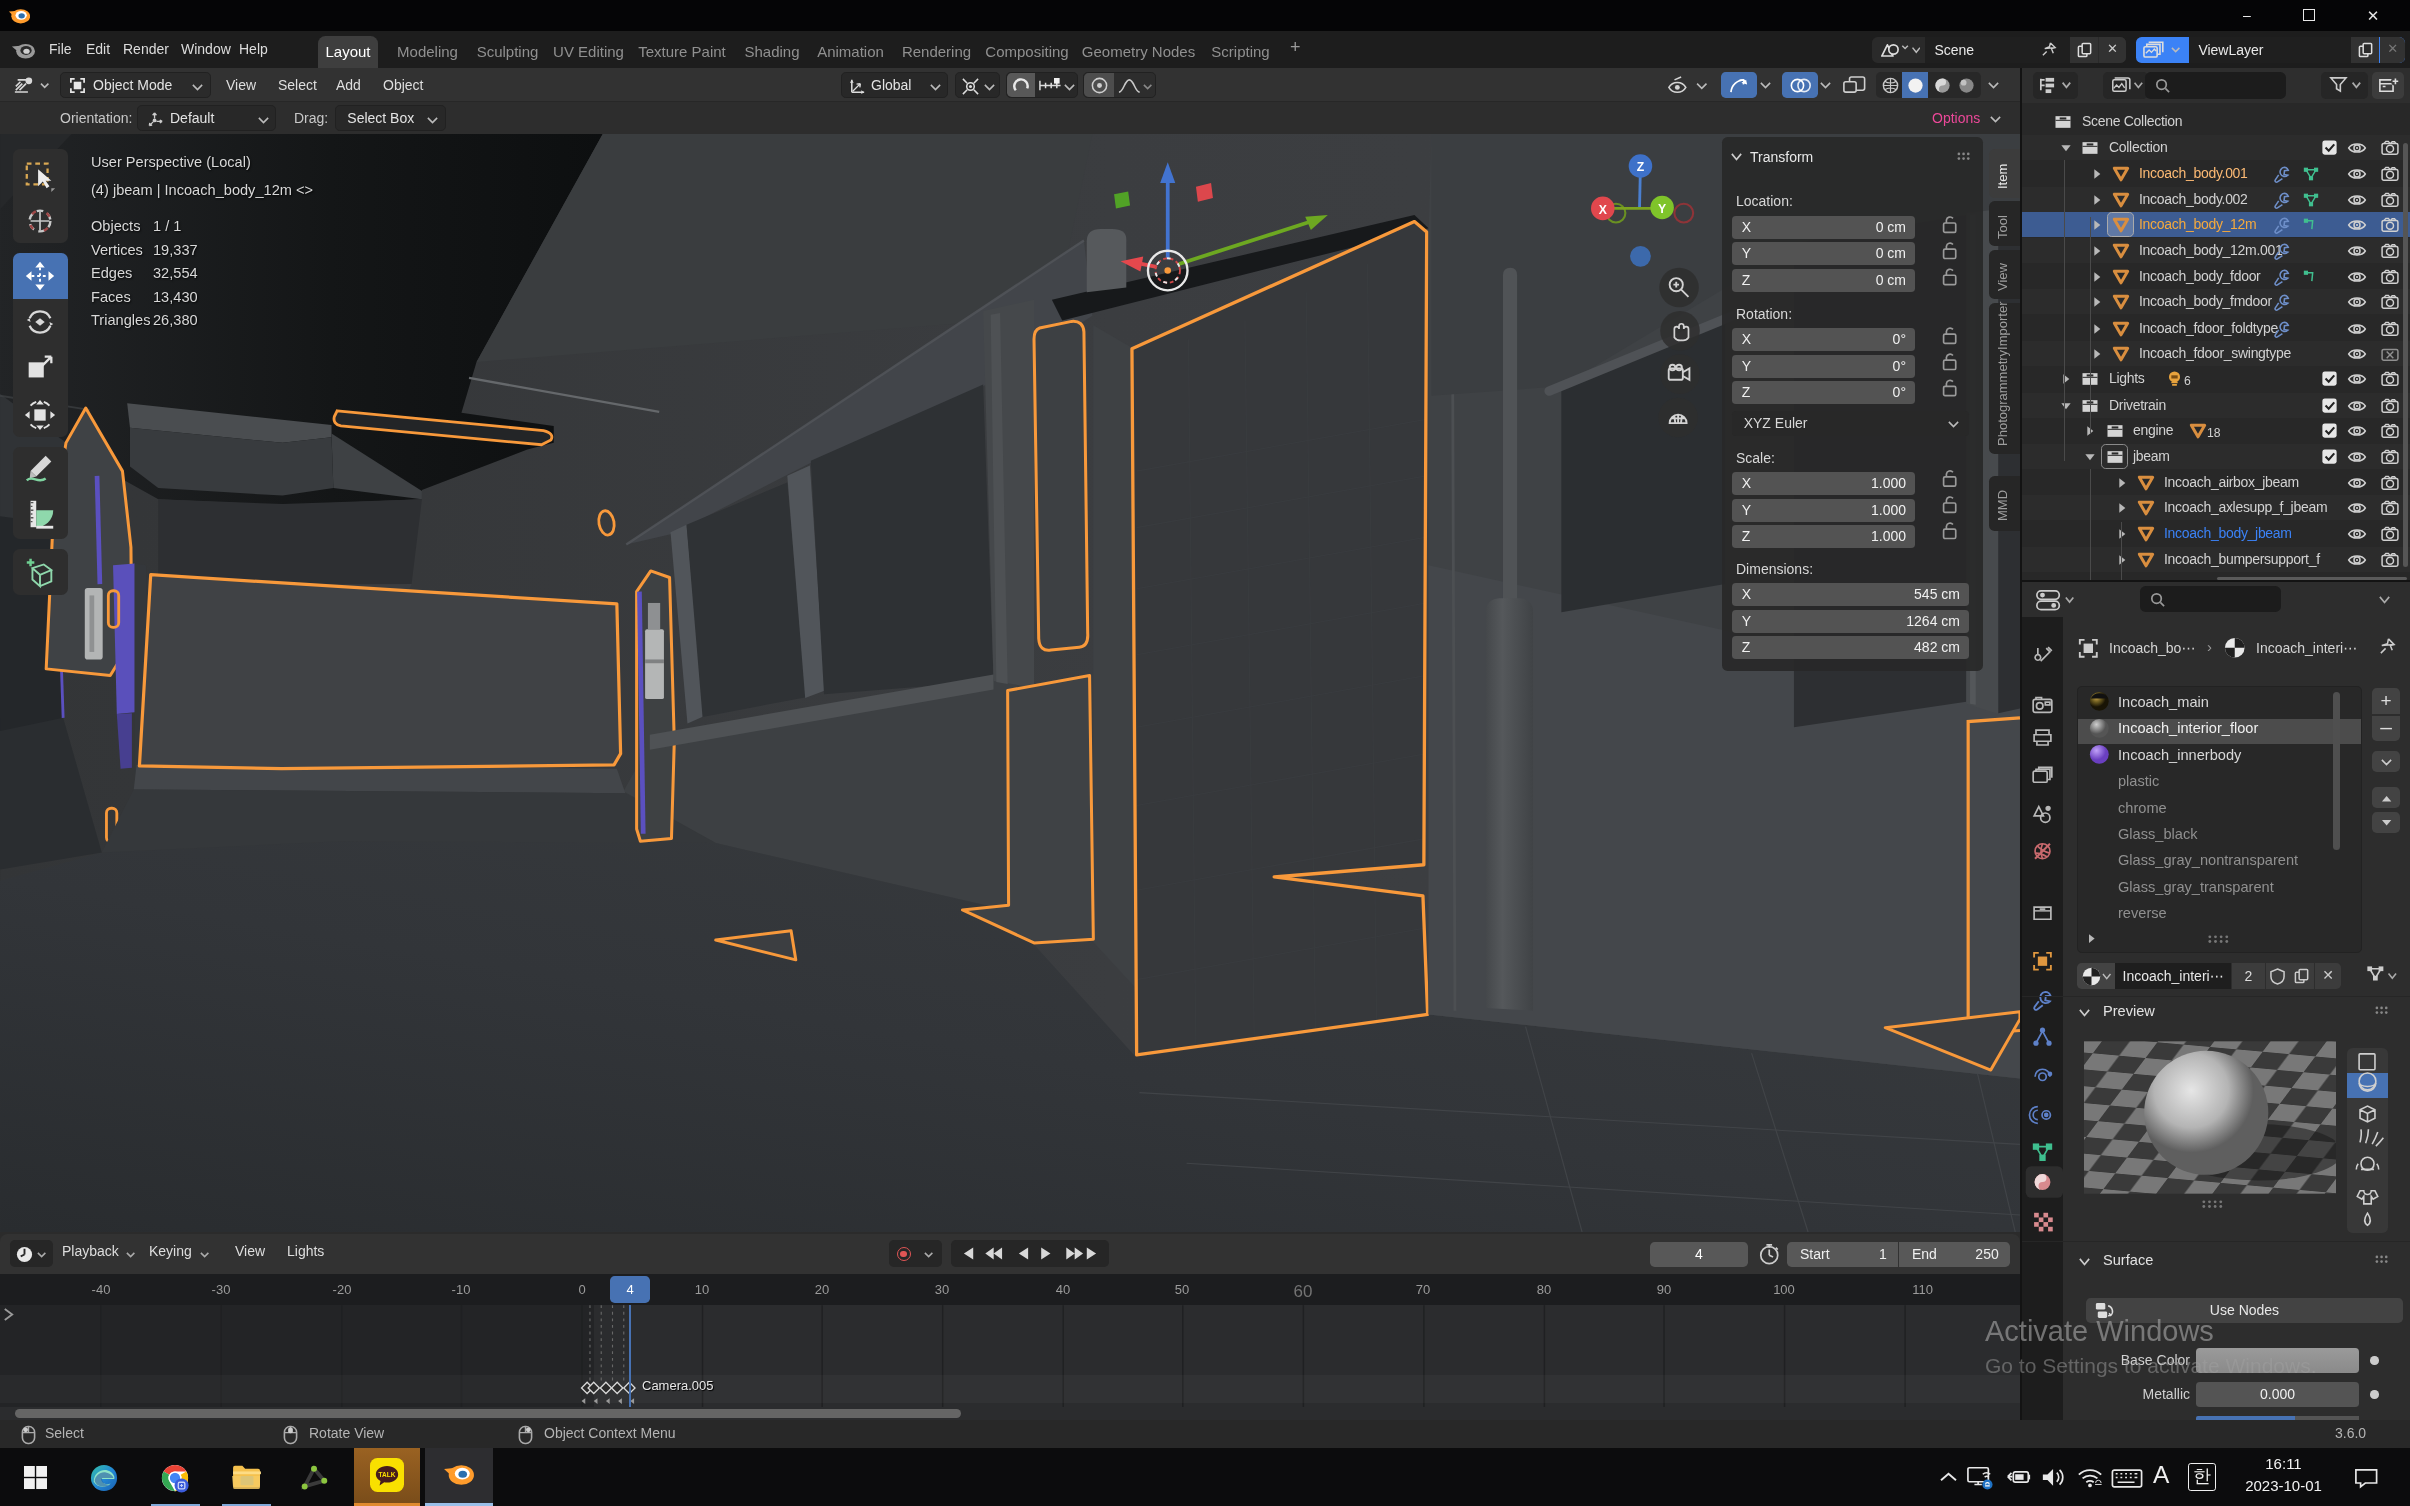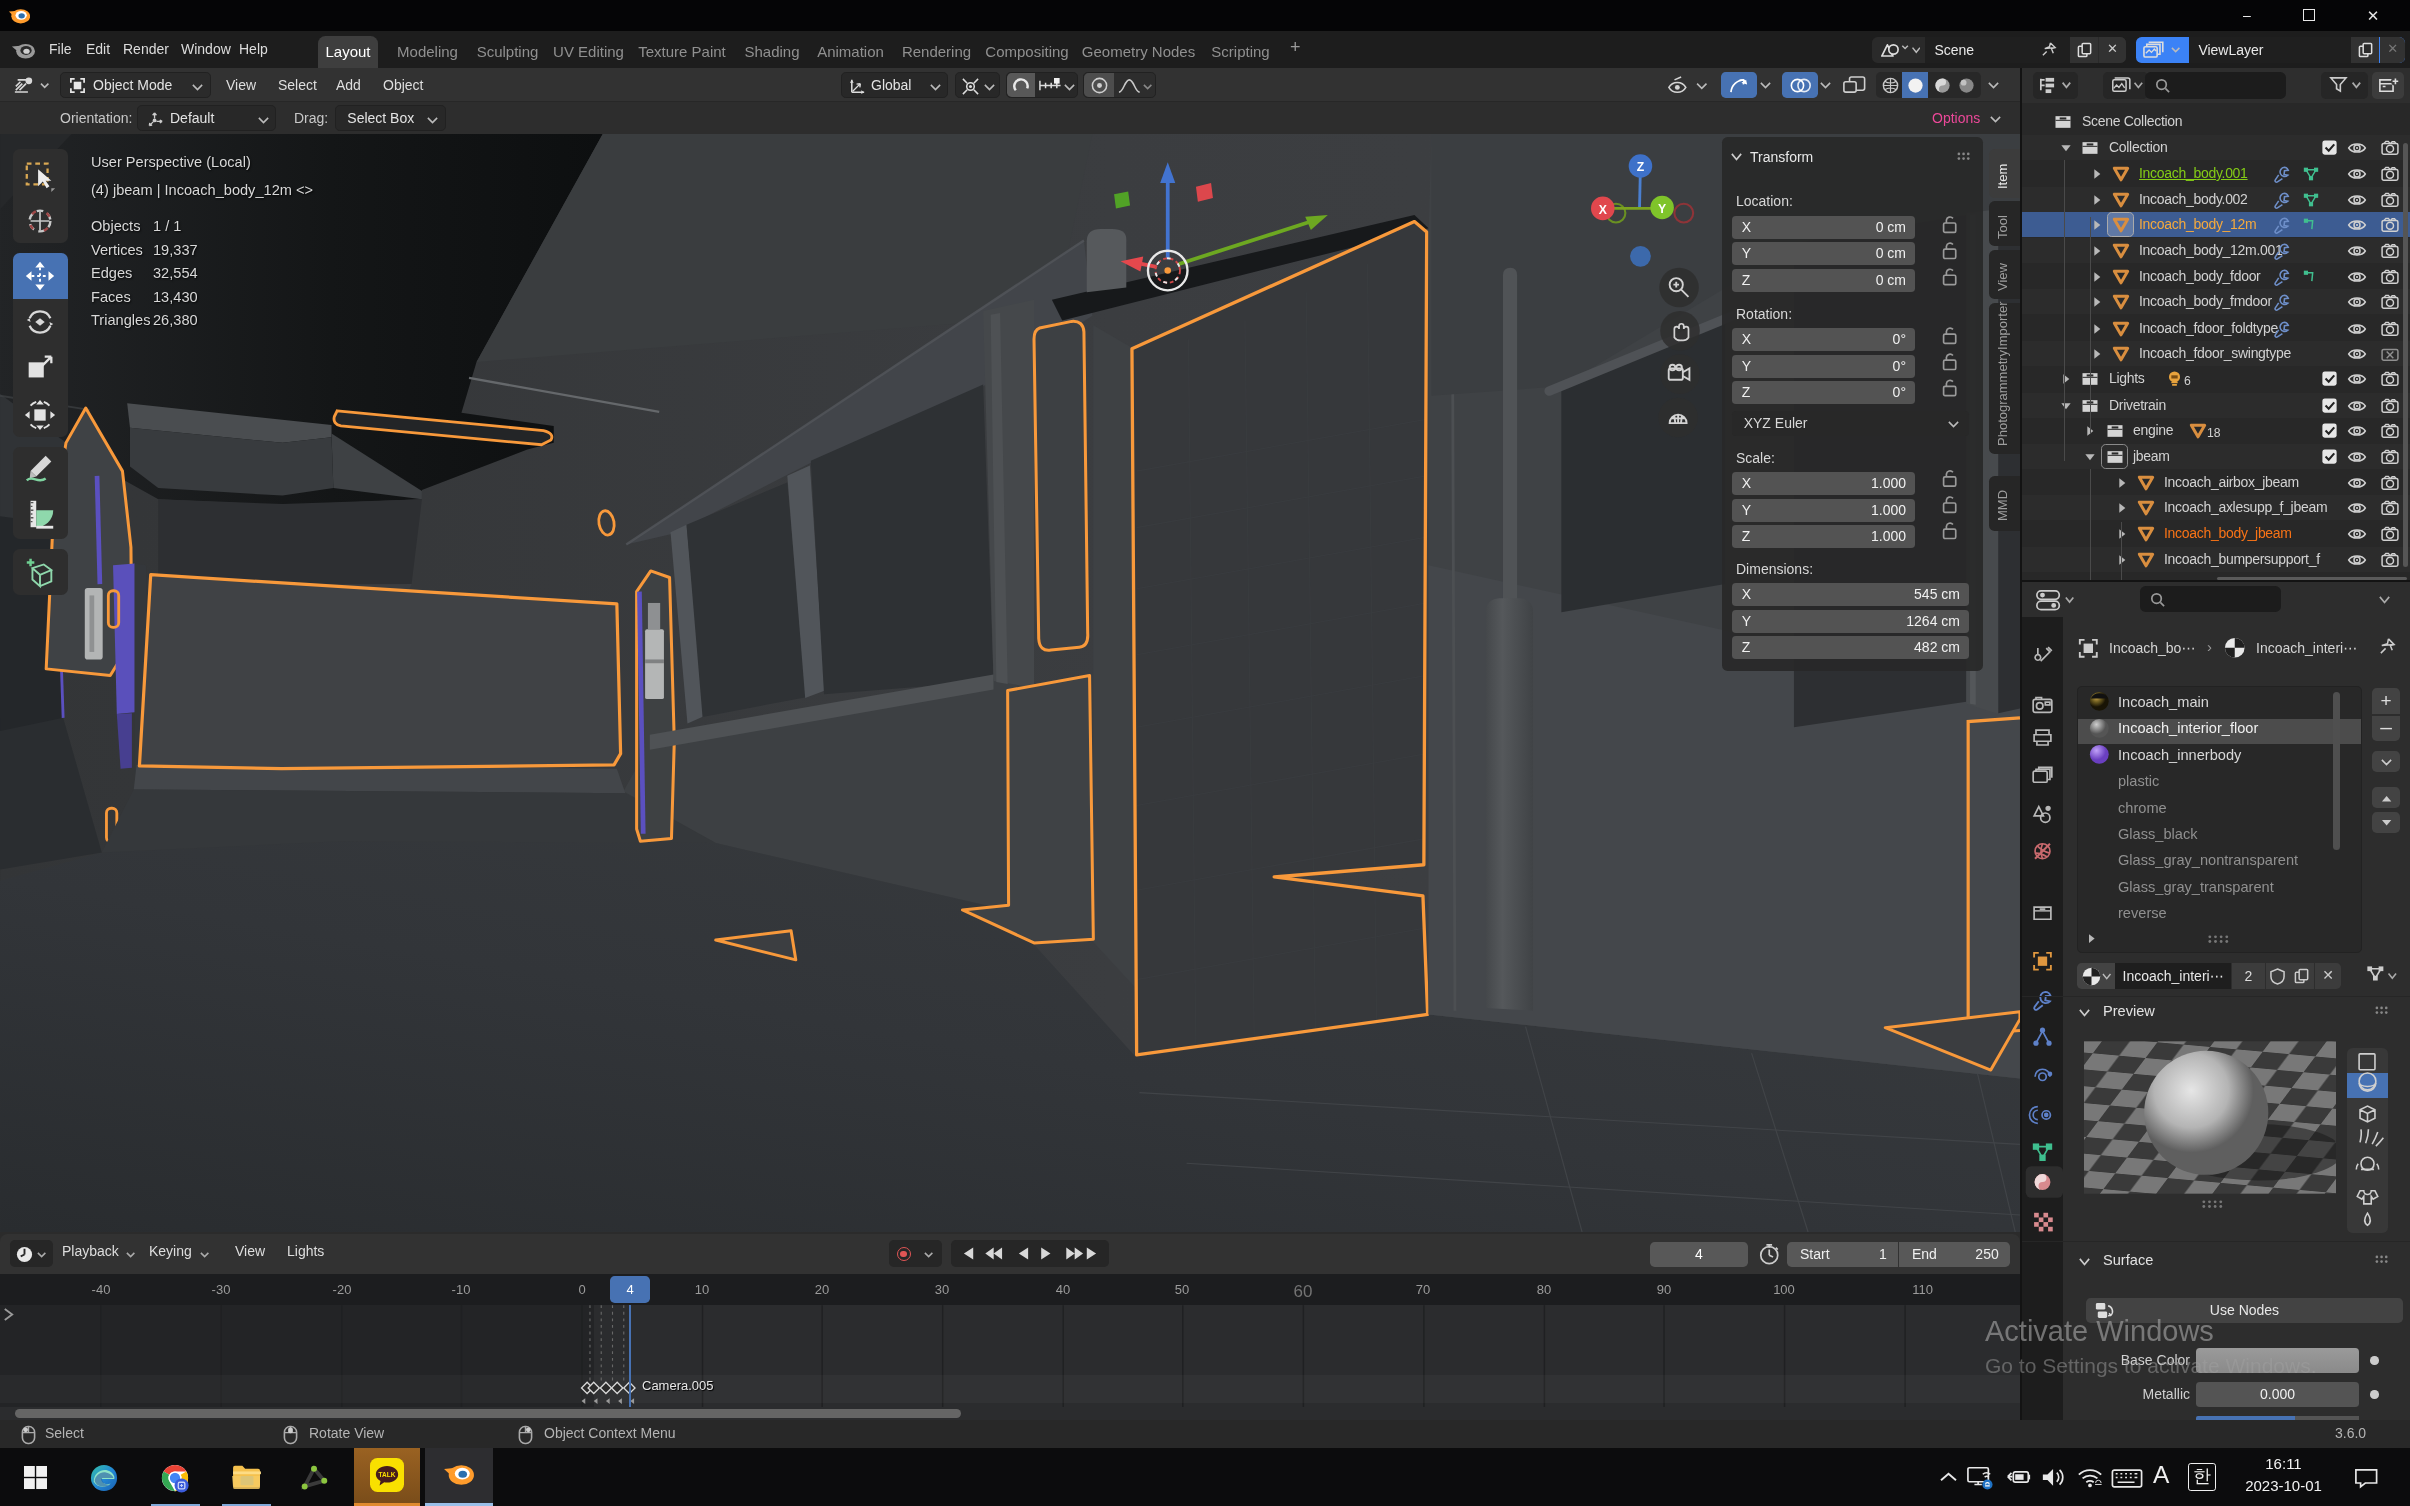--- a/index.html
+++ b/index.html
@@ -714,21 +714,21 @@
           <use href="#i-cam"></use>
         </svg>
 </div>
 <div class="abs" style="left:0;top:93px;width:389px;height:25.4px;">
 <svg class="abs" style="left:67px;top:4.7px" width="16" height="16" viewBox="0 0 24 24">
           <use href="#i-tr"></use>
         </svg>
 <svg class="abs" style="left:89px;top:2.8px" width="20" height="20" viewBox="0 0 24 24">
           <use href="#i-mesh"></use>
         </svg>
-<span class="abs" style="left:117px;top:3.8px;font-size:14px;letter-spacing:-0.3px;color:#84cc16;text-decoration:underline;">Incoach_body.001</span>
+<span class="abs" style="left:117px;top:3.8px;font-size:14px;letter-spacing:-0.3px;color:#fdba74;">Incoach_body.001</span>
 <svg class="abs" style="left:250px;top:2.8px" width="20" height="20" viewBox="0 0 24 24">
           <use href="#i-wrench"></use>
         </svg>
 <svg class="abs" style="left:279px;top:2.8px" width="20" height="20" viewBox="0 0 24 24">
           <use href="#i-dtri"></use>
         </svg>
 <svg class="abs" style="left:325px;top:2.8px" width="20" height="20" viewBox="0 0 24 24">
           <use href="#i-eye"></use>
         </svg>
 <svg class="abs" style="left:358px;top:2.8px" width="20" height="20" viewBox="0 0 24 24">
@@ -981,21 +981,21 @@
           <use href="#i-cam"></use>
         </svg>
 </div>
 <div class="abs" style="left:0;top:453px;width:389px;height:25.4px;">
 <svg class="abs" style="left:92px;top:4.7px" width="16" height="16" viewBox="0 0 24 24">
           <use href="#i-tr"></use>
         </svg>
 <svg class="abs" style="left:114px;top:2.8px" width="20" height="20" viewBox="0 0 24 24">
           <use href="#i-mesh"></use>
         </svg>
-<span class="abs" style="left:142px;top:3.8px;font-size:14px;letter-spacing:-0.3px;color:#f97316;">Incoach_body_jbeam</span>
+<span class="abs" style="left:142px;top:3.8px;font-size:14px;letter-spacing:-0.3px;color:#3b82f6;">Incoach_body_jbeam</span>
 <svg class="abs" style="left:325px;top:2.8px" width="20" height="20" viewBox="0 0 24 24">
           <use href="#i-eye"></use>
         </svg>
 <svg class="abs" style="left:358px;top:2.8px" width="20" height="20" viewBox="0 0 24 24">
           <use href="#i-cam"></use>
         </svg>
 </div>
 <div class="abs" style="left:0;top:479px;width:389px;height:25.4px;background:rgba(255,255,255,0.018);">
 <svg class="abs" style="left:92px;top:4.7px" width="16" height="16" viewBox="0 0 24 24">
           <use href="#i-tr"></use>

